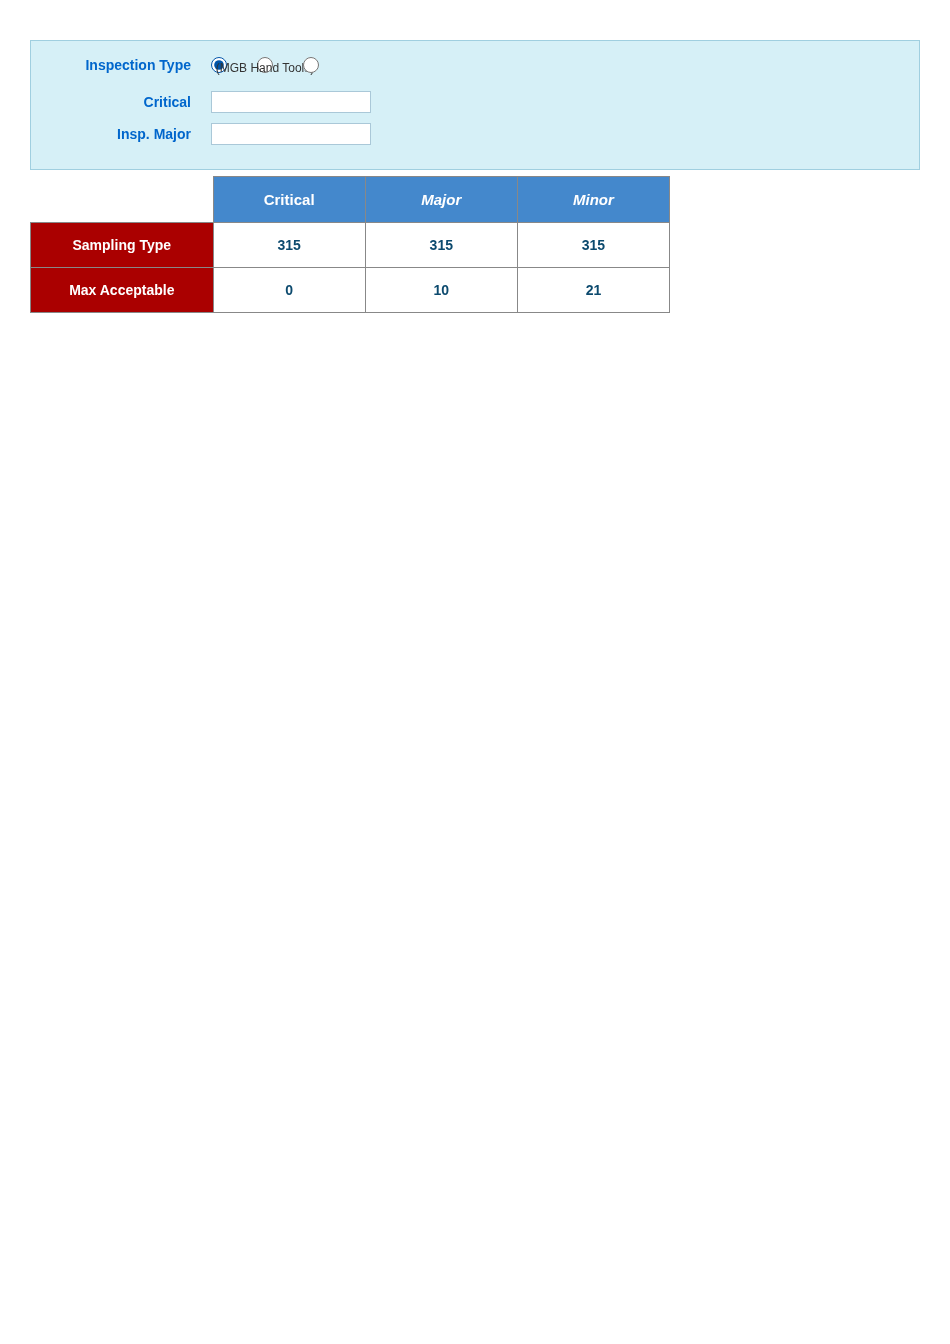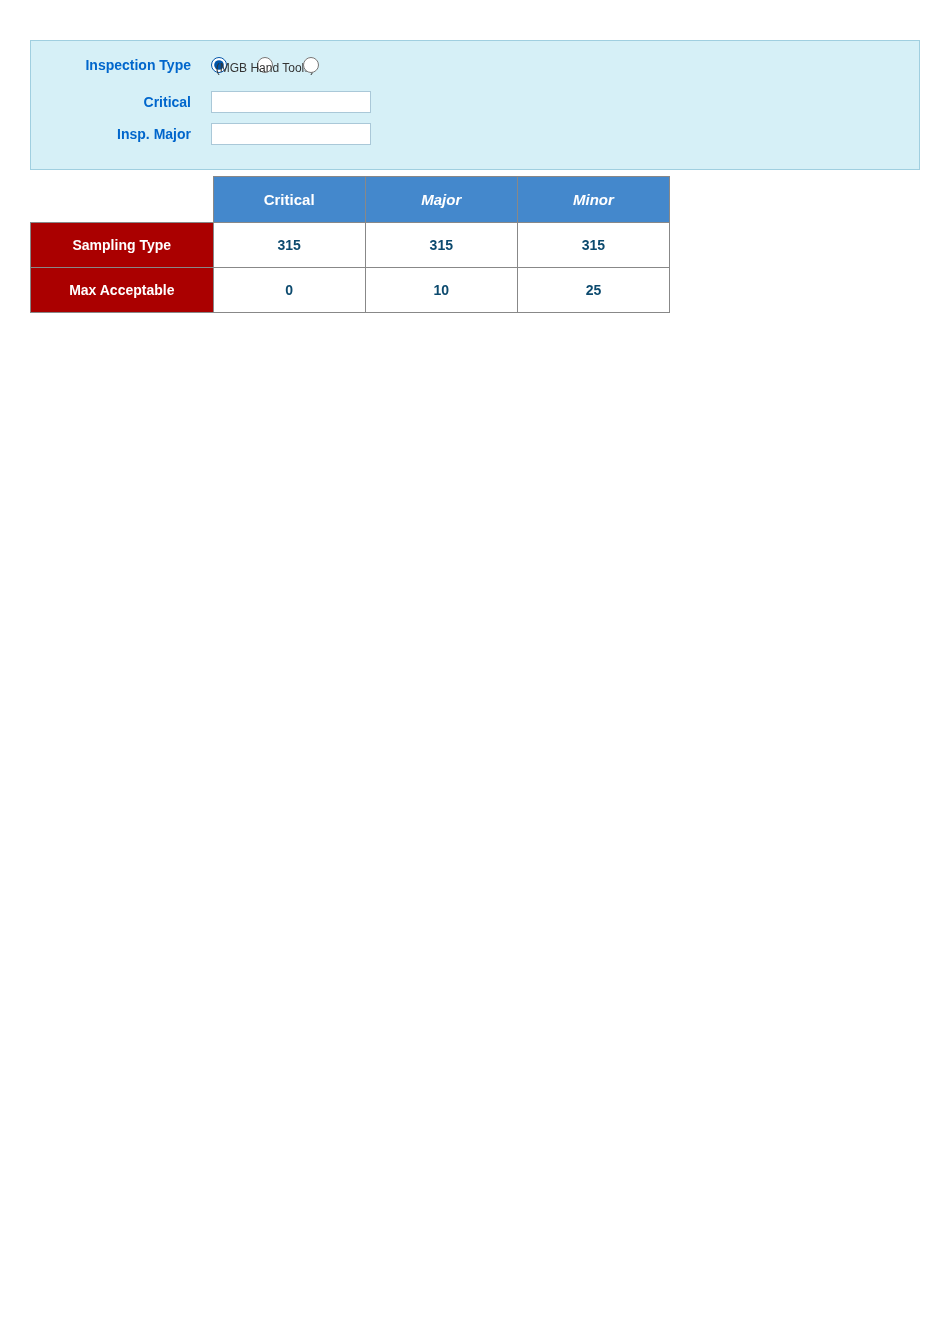--- a/index.html
+++ b/index.html
@@ -172,16 +172,16 @@
       <td class="row-label">Sampling Type</td>
       <td class="cell-value">315</td>
       <td class="cell-value">315</td>
       <td class="cell-value">315</td>
     </tr>
 
     <tr>
       <td class="row-label">Max Acceptable</td>
       <td class="cell-value">0</td>
       <td class="cell-value">10</td>
-      <td class="cell-value">25</td>
+      <td class="cell-value">21</td>
     </tr>
   </tbody>
 </table>
 
 </body></html>

